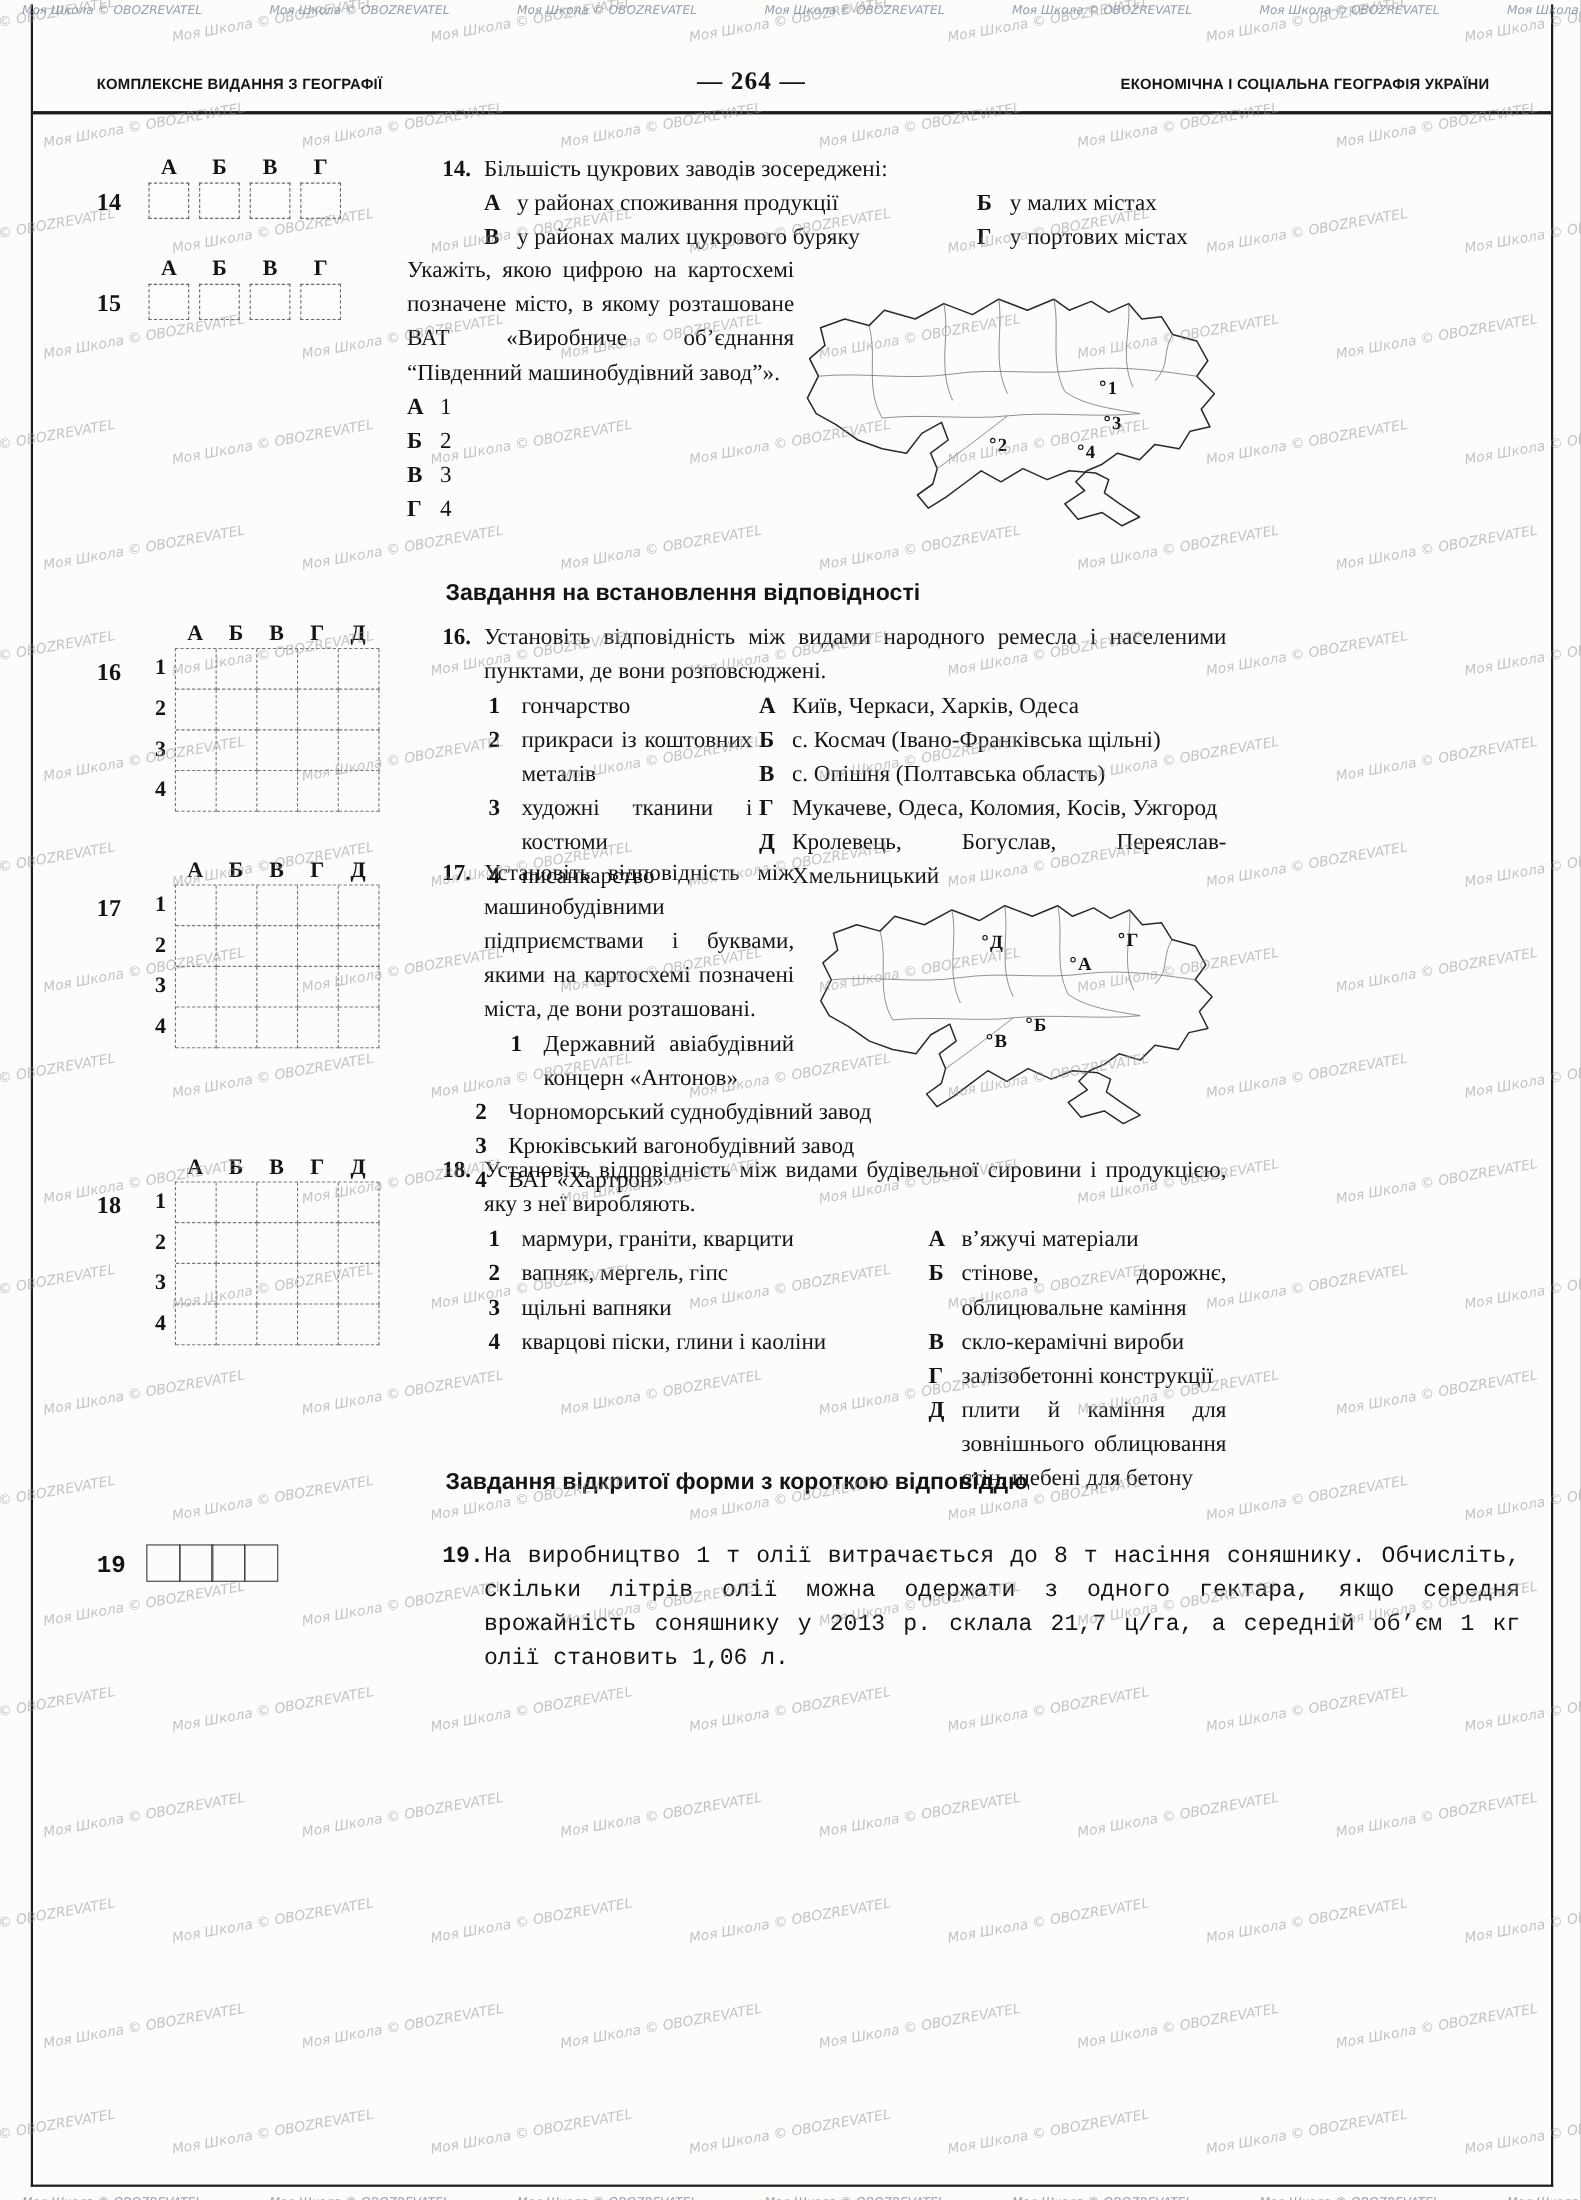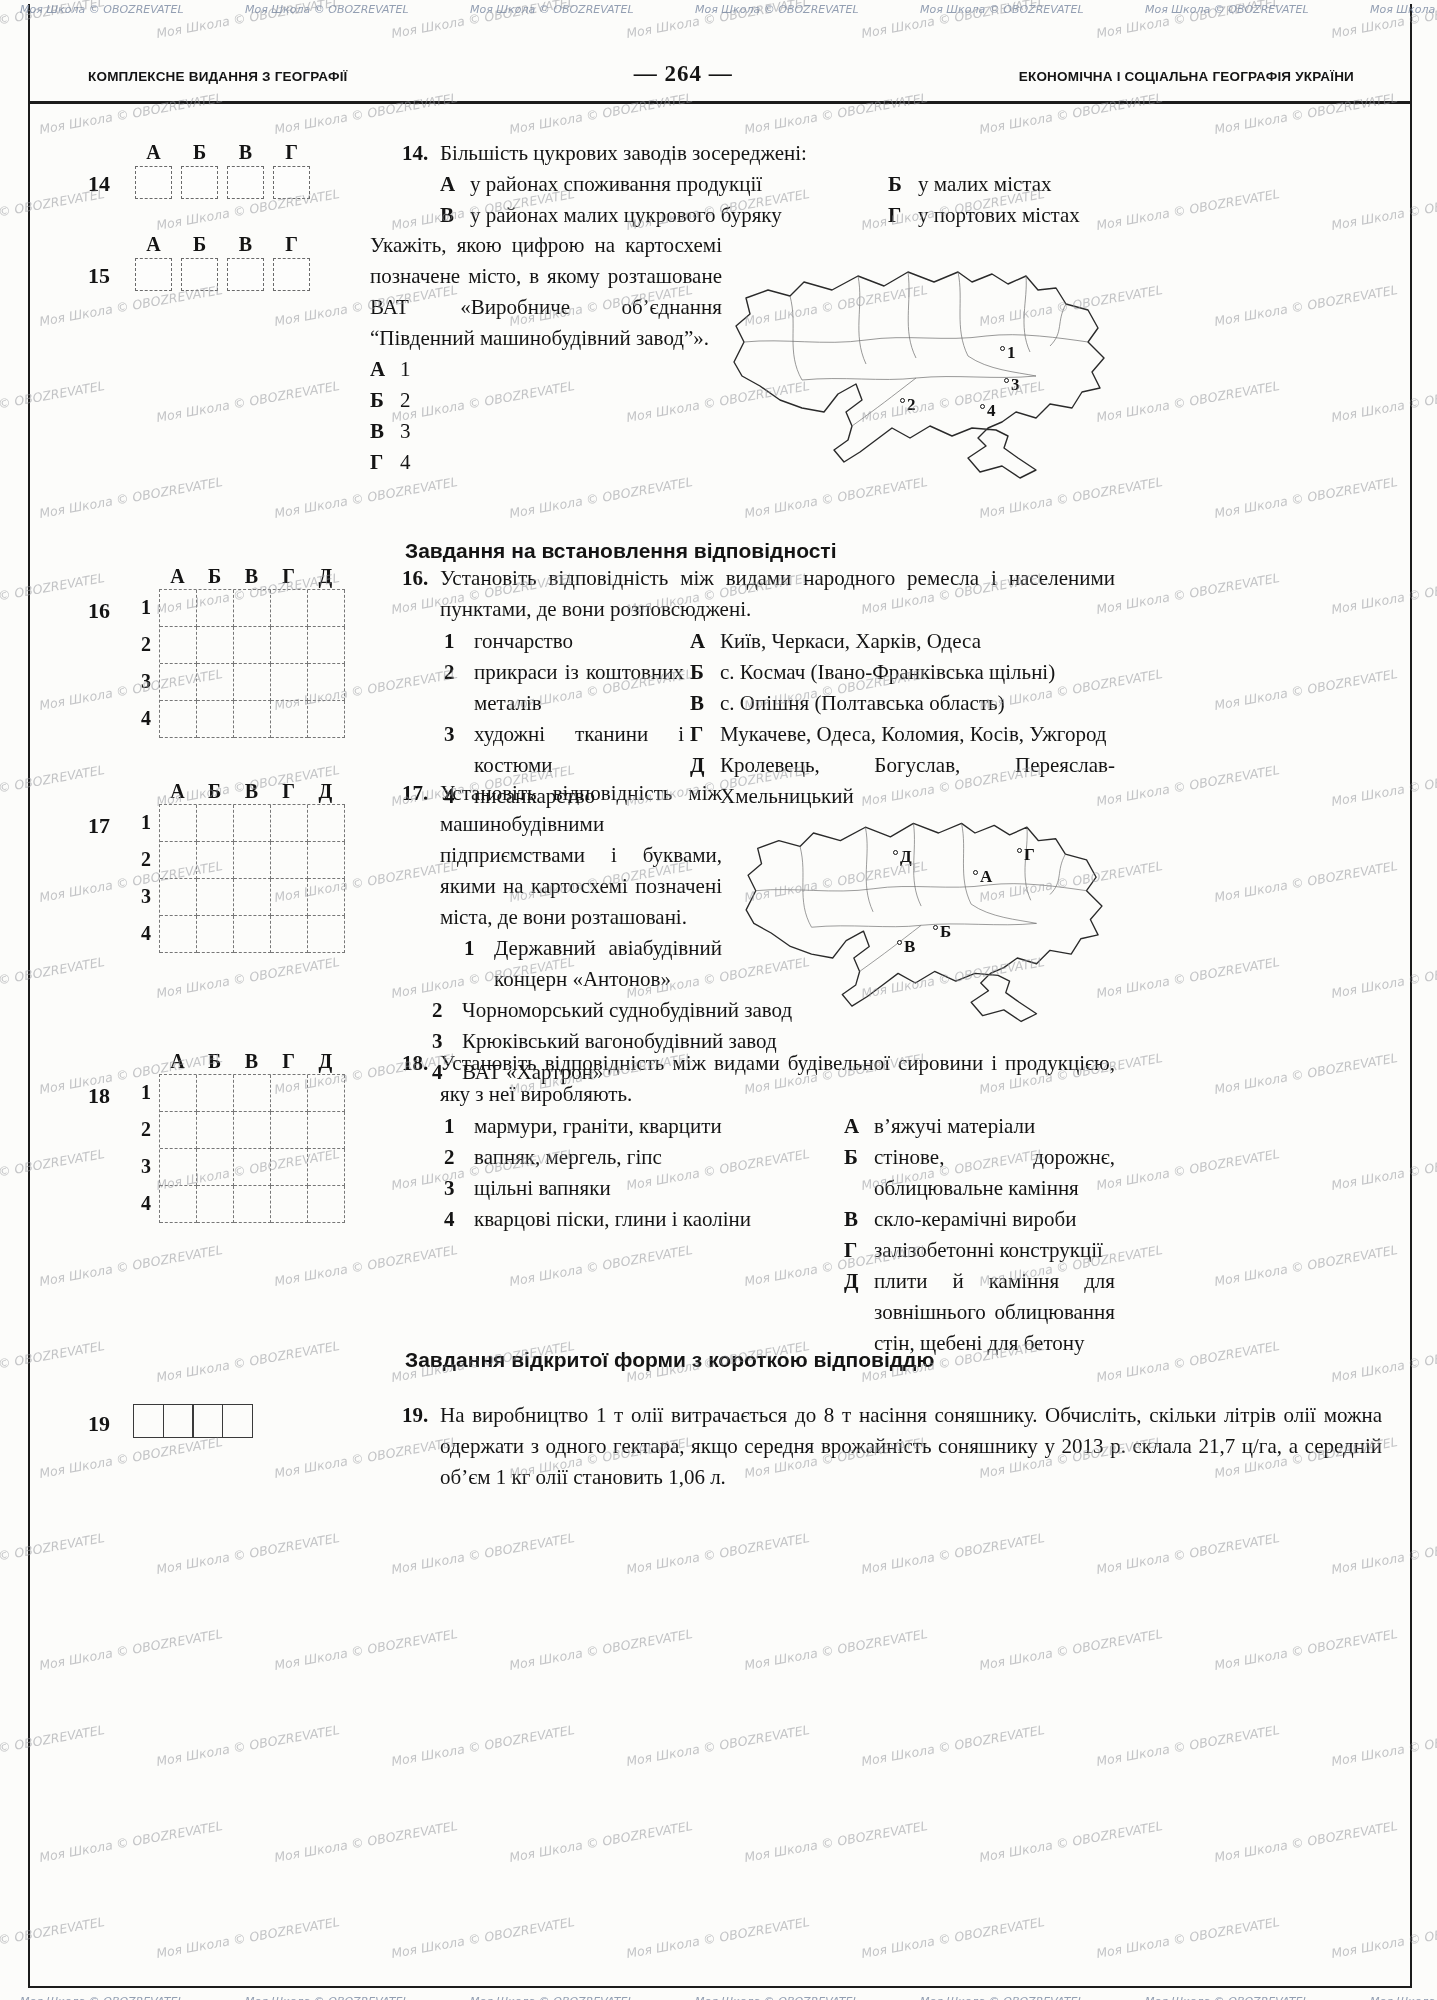--- a/index.html
+++ b/index.html
@@ -35,21 +35,21 @@
   }
   
   .qblock { position:absolute; left:30px; display:flex; z-index:2; }
   .gutter { position:relative; width:340px; flex:none; }
   .side-num { position:absolute; left:58px; font-weight:bold; font-size:22px; }
   .q-text { display:flex; text-align:justify; }
   .q-no { width:38px; flex:none; font-weight:bold;margin-left:32px; }
   .q-body { flex:1; }
   .section-title {
     position:absolute; left:405px; z-index:2;
-    font-family:"Liberation Sans", sans-serif; font-weight:bold; font-size:21px;margin-top:12px;
+    font-family:"Liberation Sans", sans-serif; font-weight:bold; font-size:21px;
   }
   
   .li { display:flex; }
   .li > b { width:30px; flex:none; }
   .li > span { flex:1; }
   .opt2col { display:grid; grid-template-columns:448px 1fr; }
   
   .abox { position:absolute; left:105px; top:0; }
   .abox-labels, .abox-row { display:grid; grid-template-columns:repeat(4,37px); gap:9px; }
   .abox-labels b { text-align:center; font-size:20px; line-height:28px; }
@@ -479,21 +479,21 @@
                 </div>
             </div>
           </div>
         </div>
       </div>
     </div>
   </div>
 
   <div class="section-title" style="top:1332px;">Завдання відкритої форми з короткою відповіддю</div>
 
-  <div class="qblock" style="top:1400px; right:27px;">
+  <div class="qblock" style="top:1400px; right:27px;font-family:Liberation Mono, monospace;">
     <div class="gutter">
       <b class="side-num" style="top:8px;">19</b>
       <div class="strip">
         <i></i>
         <i></i>
         <i></i>
         <i></i>
       </div>
     </div>
     <div class="content" style="width:1012px;">

